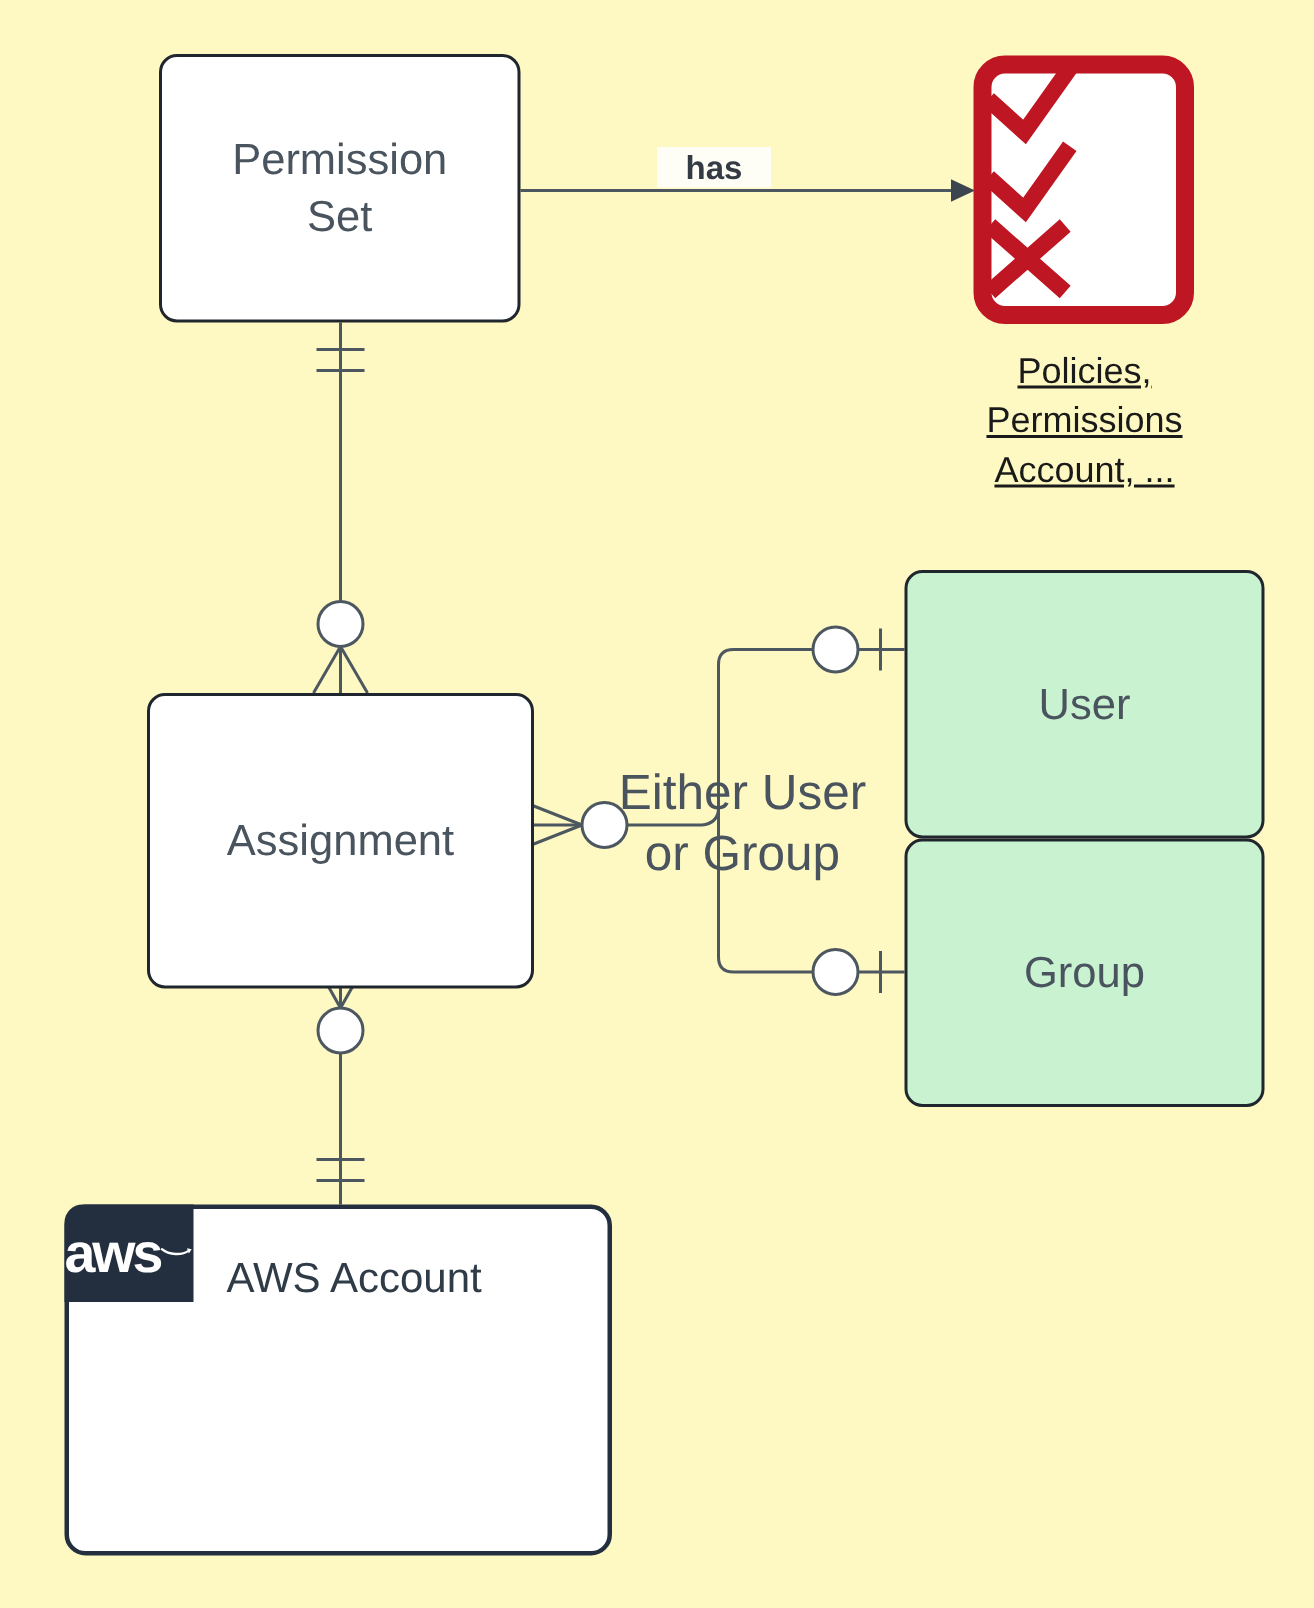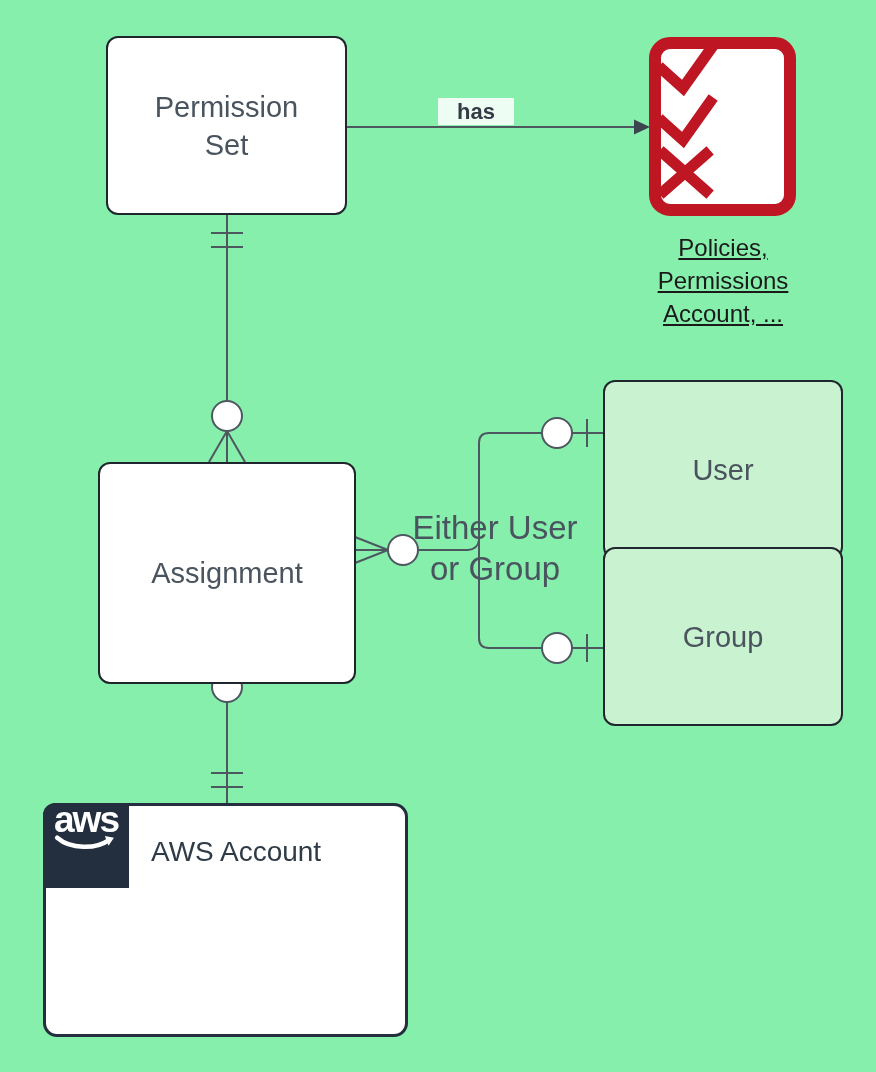--- a/index.html
+++ b/index.html
@@ -1,39 +1,39 @@
 <!DOCTYPE html>
 <html><head>
 <meta charset="utf-8">
 <style>
   html,body{margin:0;padding:0;background:#ffffff;}
   .canvas{
-    position:relative;width:876px;height:1072px;background:#86efac;overflow:hidden;
+    position:relative;width:876px;height:1072px;background:#fef9c3;overflow:hidden;
     font-family:"Liberation Sans", sans-serif;
   }
   svg.overlay{position:absolute;left:0;top:0;width:876px;height:1072px;}
   .node{
     position:absolute;display:flex;align-items:center;justify-content:center;
     background:#ffffff;border:2.5px solid #20262e;border-radius:12px;
     color:#4a545e;font-size:29px;line-height:38px;text-align:center;box-sizing:border-box;
   }
   .node .lbl{display:block;}
   .node--permission{left:106px;top:36px;width:241px;height:179px;}
   .node--permission .lbl{max-width:180px;}
-  .node--assignment{left:98px;top:462px;width:258px;height:222px;}
+  .node--assignment{left:98px;top:462px;width:258px;height:197px;}
   .node--green{background:#c9f2d0;}
   .node--user{left:603px;top:344px;width:240px;height:179px;margin-top:36px;}
-  .node--group{left:603px;top:547px;width:240px;height:179px;align-items:center;}
+  .node--group{left:603px;top:559px;width:240px;height:179px;align-items:center;}
   .node--account{
     left:43px;top:803px;width:365px;height:234px;border-color:#232f3e;border-width:3px;
     border-radius:14px;justify-content:flex-start;align-items:flex-start;
   }
   .aws-badge{
-    position:absolute;left:-3px;top:-3px;width:86px;height:85px;background:#232f3e;
-    border-radius:12px 0 0 0;display:flex;flex-direction:column;align-items:center;justify-content:flex-start;
+    position:absolute;left:-3px;top:-3px;width:86px;height:65px;background:#232f3e;
+    border-radius:12px 0 0 0;display:flex;flex-direction:row;align-items:center;justify-content:flex-start;
   }
   .aws-word{color:#ffffff;font-size:37px;font-weight:700;letter-spacing:-2px;line-height:34px;}
   .aws-smile{margin-top:-2px;}
   .account-label{
     position:absolute;left:105px;top:31px;font-size:28px;color:#2f3b47;line-height:30px;
   }
   .checklist{position:absolute;left:643px;top:31px;width:160px;height:192px;}
   .caption{
     position:absolute;left:635px;top:231px;width:176px;text-align:center;
     color:#1a1a1a;font-size:24px;line-height:33px;text-decoration:underline;

